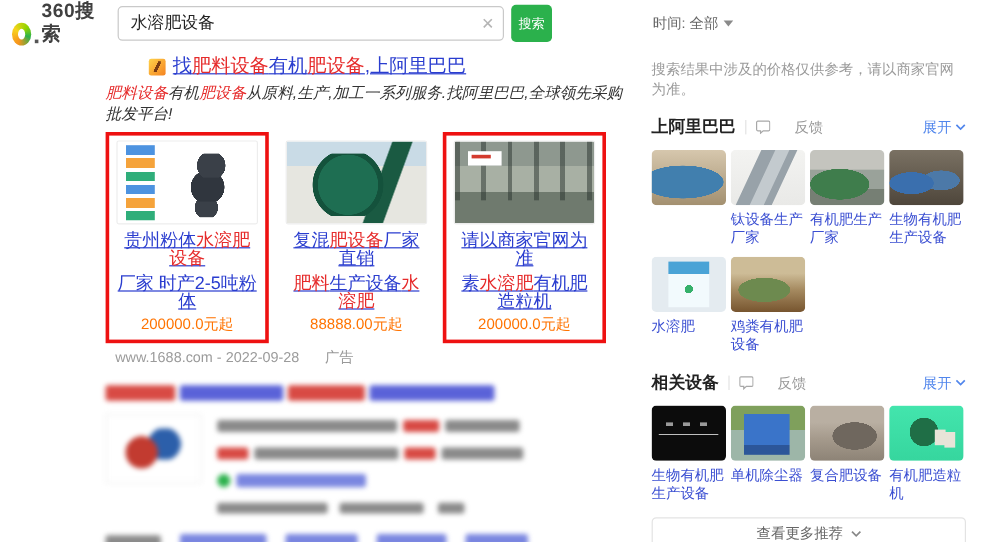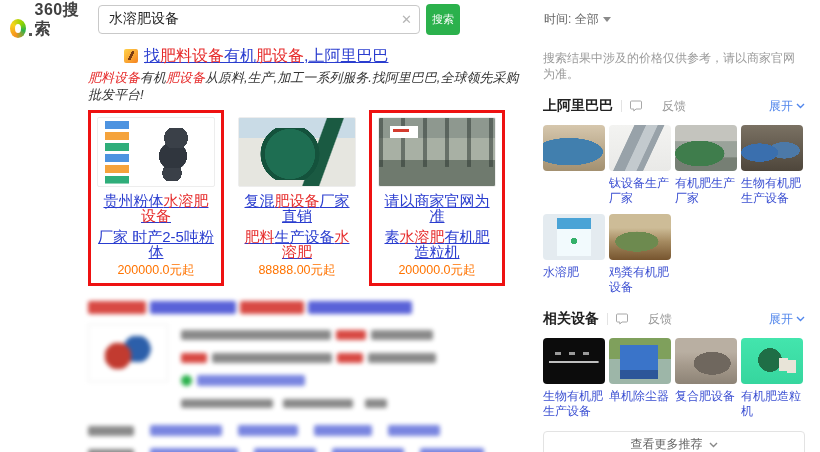--- a/index.html
+++ b/index.html
@@ -176,20 +176,24 @@
         <div class="redbox">
           <div class="card">
             <div class="img ci3"></div>
             <div class="t link"><span>请以商家官网为准</span></div>
             <div class="t link"><span>素</span><span class="hl">水溶肥</span><span>有机肥造粒机</span></div>
             <div class="price">200000.0元起</div>
           </div>
         </div>
       </div>
 
+      <div class="meta-row">
+        <span>www.1688.com - 2022-09-28</span>
+        <span class="ad">广告</span>
+      </div>
     </div>
 
     <div class="redacted">
       <div>
         <span class="bar b-red" style="width:58px"></span><span class="bar b-blue" style="width:86px;margin-left:4px"></span><span class="bar b-red" style="width:64px;margin-left:4px"></span><span class="bar b-blue" style="width:104px;margin-left:4px"></span>
       </div>
       <div class="red-body">
         <div class="rthumb"></div>
         <div class="rlines">
           <div class="rline"><span class="bar b-gray" style="width:150px"></span><span class="bar b-red" style="width:30px;height:10px;margin-left:5px"></span><span class="bar b-gray" style="width:62px;margin-left:5px"></span></div>

